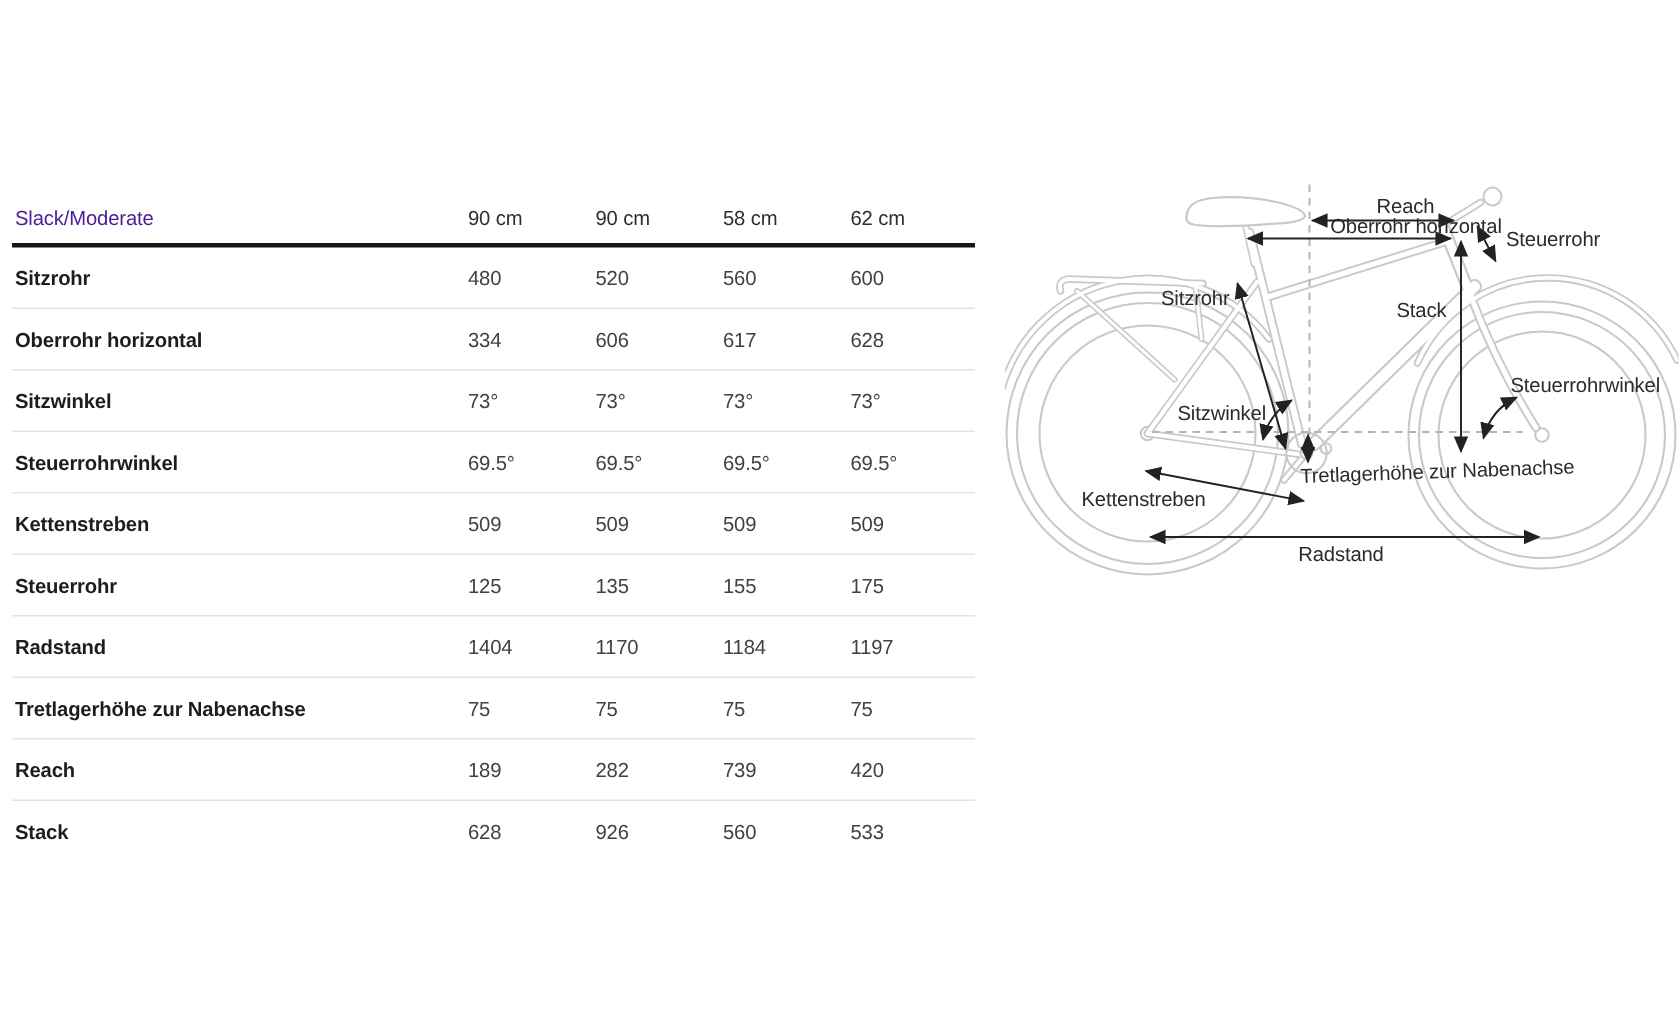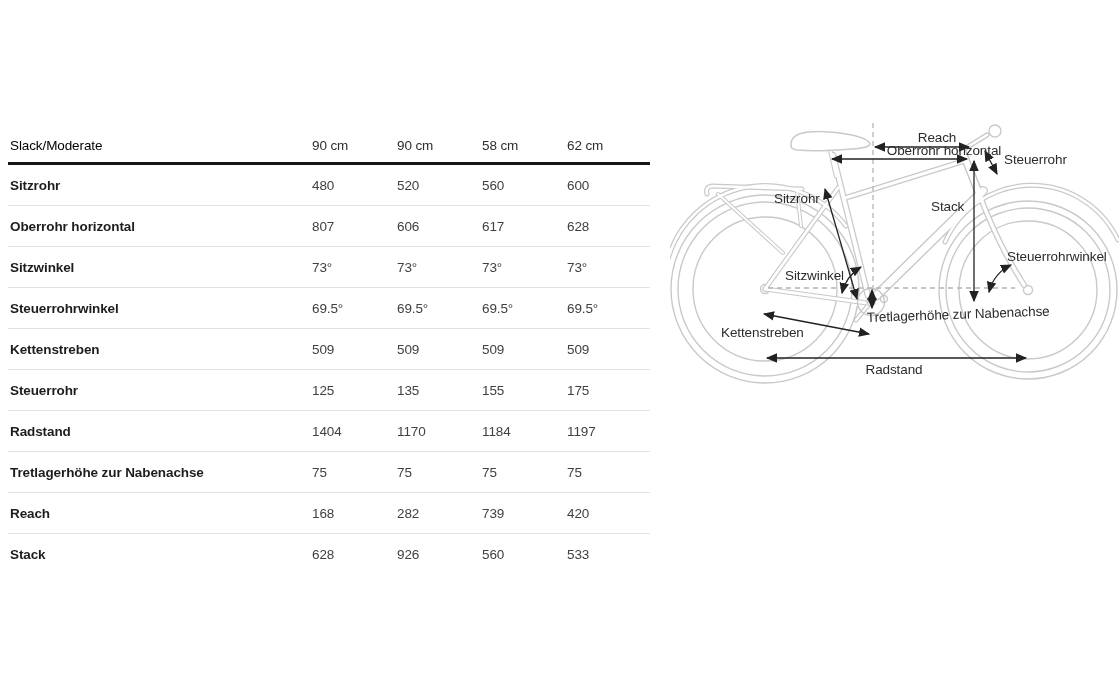--- a/index.html
+++ b/index.html
@@ -16,21 +16,21 @@
     font-size:13.5px;color:#414141;
   }
   .tr:last-child{border-bottom:none}
   .tr .td{padding-left:2px;white-space:nowrap}
   .tr .label{font-weight:bold;color:#1d1d1d}
   .thead{
     display:grid;grid-template-columns:302px 85px 85px 85px 85px;
     align-items:center;height:33px;border-bottom:3px solid #161616;
     font-size:13.5px;color:#2e2e2e;
   }
-  .thead .muted{color:#000000;padding-left:2px}
+  .thead .muted{color:#4c1d95;padding-left:2px}
   .thead .col{padding-left:2px;white-space:nowrap}
   
   .diagram{position:absolute;left:670px;top:110px}
   .tube-out{stroke:#c9c9c9;fill:none;stroke-linecap:round;stroke-linejoin:round}
   .tube-in{stroke:#ffffff;fill:none;stroke-linecap:round;stroke-linejoin:round}
   .thin{stroke:#c9c9c9;fill:none;stroke-width:1.4}
   .dash{stroke:#b4b4b4;stroke-width:1.3;stroke-dasharray:5 4;fill:none}
   .dim{stroke:#222222;stroke-width:1.3;fill:none}
   .dlabel{font-size:13.5px;fill:#2b2b2b;letter-spacing:-0.1px}
 </style>
@@ -48,21 +48,21 @@
 
   <div class="tr">
     <div class="td label">Sitzrohr</div>
     <div class="td">480</div>
     <div class="td">520</div>
     <div class="td">560</div>
     <div class="td">600</div>
   </div>
   <div class="tr">
     <div class="td label">Oberrohr horizontal</div>
-    <div class="td">807</div>
+    <div class="td">334</div>
     <div class="td">606</div>
     <div class="td">617</div>
     <div class="td">628</div>
   </div>
   <div class="tr">
     <div class="td label">Sitzwinkel</div>
     <div class="td">73°</div>
     <div class="td">73°</div>
     <div class="td">73°</div>
     <div class="td">73°</div>
@@ -97,21 +97,21 @@
   </div>
   <div class="tr">
     <div class="td label">Tretlagerhöhe zur Nabenachse</div>
     <div class="td">75</div>
     <div class="td">75</div>
     <div class="td">75</div>
     <div class="td">75</div>
   </div>
   <div class="tr">
     <div class="td label">Reach</div>
-    <div class="td">168</div>
+    <div class="td">189</div>
     <div class="td">282</div>
     <div class="td">739</div>
     <div class="td">420</div>
   </div>
   <div class="tr">
     <div class="td label">Stack</div>
     <div class="td">628</div>
     <div class="td">926</div>
     <div class="td">560</div>
     <div class="td">533</div>

